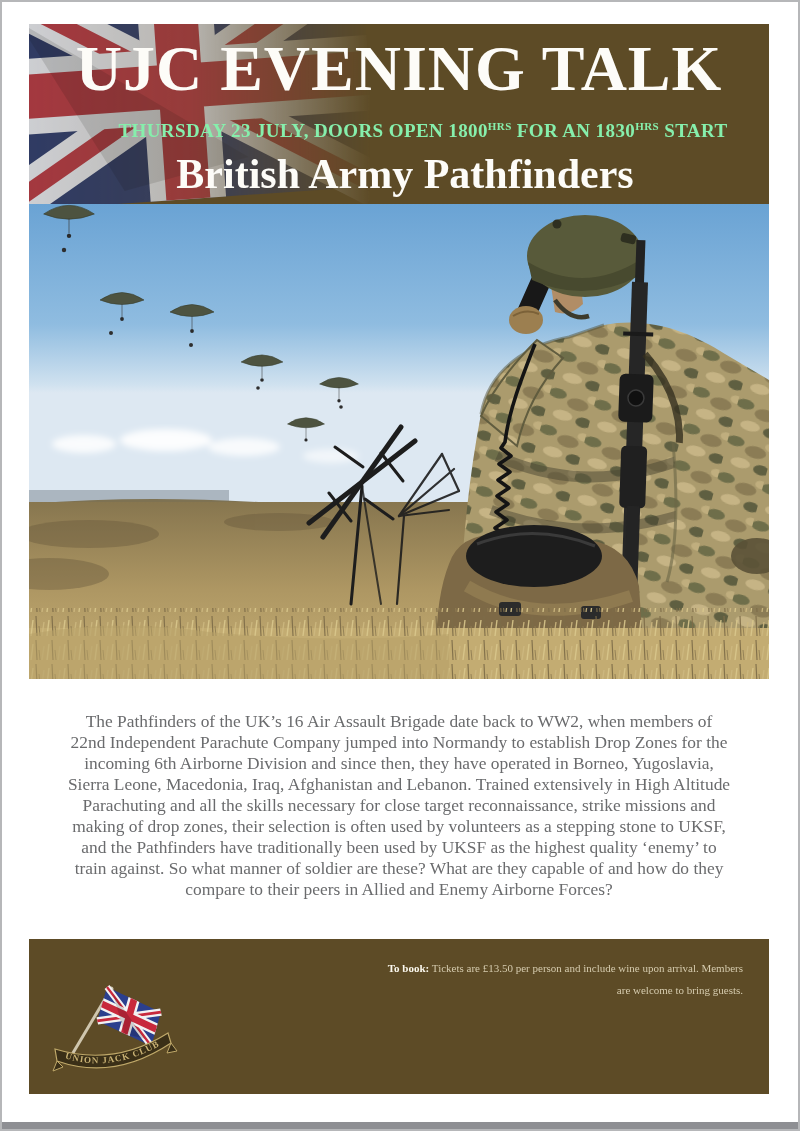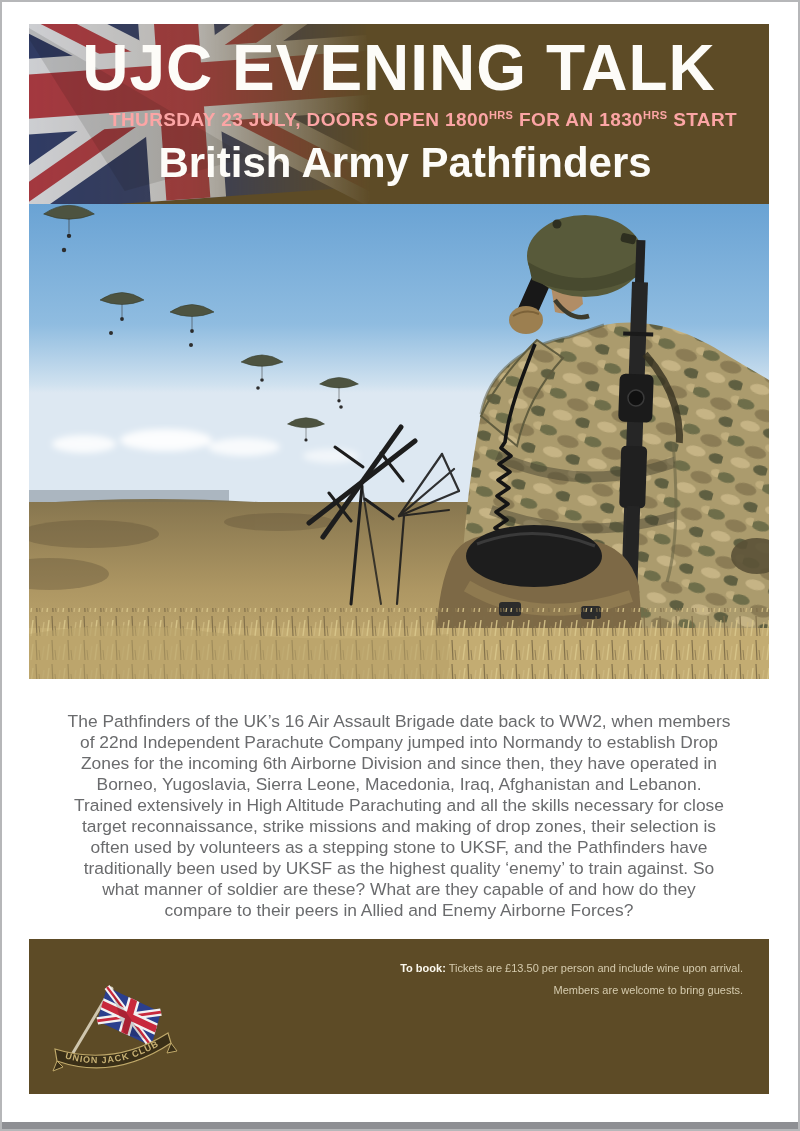--- a/index.html
+++ b/index.html
@@ -5,36 +5,36 @@
   html,body { margin:0; padding:0; background:#ffffff; }
   body { font-family:"Liberation Sans", sans-serif; }
   .page {
     position:relative; width:800px; height:1131px; background:#ffffff;
     box-sizing:border-box; border:2px solid #b6b7b9; overflow:hidden;
   }
   .page::after {
     content:""; position:absolute; left:0; right:0; bottom:0; height:7px;
     background:#8e8f93;
   }
-  .poster { position:absolute; left:27px; top:22px; width:740px; }
+  .poster { position:absolute; left:27px; top:22px; width:740px;font-family:Liberation Serif, serif; }
 
   
   .banner {
     position:relative; height:180px; background:#5d4b26; overflow:hidden;
     text-align:center; color:#fdfcf8;
   }
   .banner .flagbg { position:absolute; left:0; top:0; pointer-events:none; }
   .banner h1 {
     position:relative; margin:0; padding-top:11px;
     font-size:64px; line-height:1.05; font-weight:bold; letter-spacing:1px;
     color:#fdfcf8;
   }
   .dateline {
-    position:relative; margin-top:7px;
-    font-size:19px; font-weight:bold; letter-spacing:.4px; color:#fca5a5;padding-left:48px;
+    position:relative; margin-top:18px;
+    font-size:19px; font-weight:bold; letter-spacing:.4px; color:#86efac;padding-left:48px;
   }
   .dateline sup { font-size:11px; vertical-align:7px; }
   .banner h2 {
     position:relative; margin:10px 0 0;
     font-size:42px; line-height:1.05; font-weight:bold; color:#fdfcf8;padding-left:12px;
   }
 
   
   .photo { display:block; width:740px; height:475px; }
 

